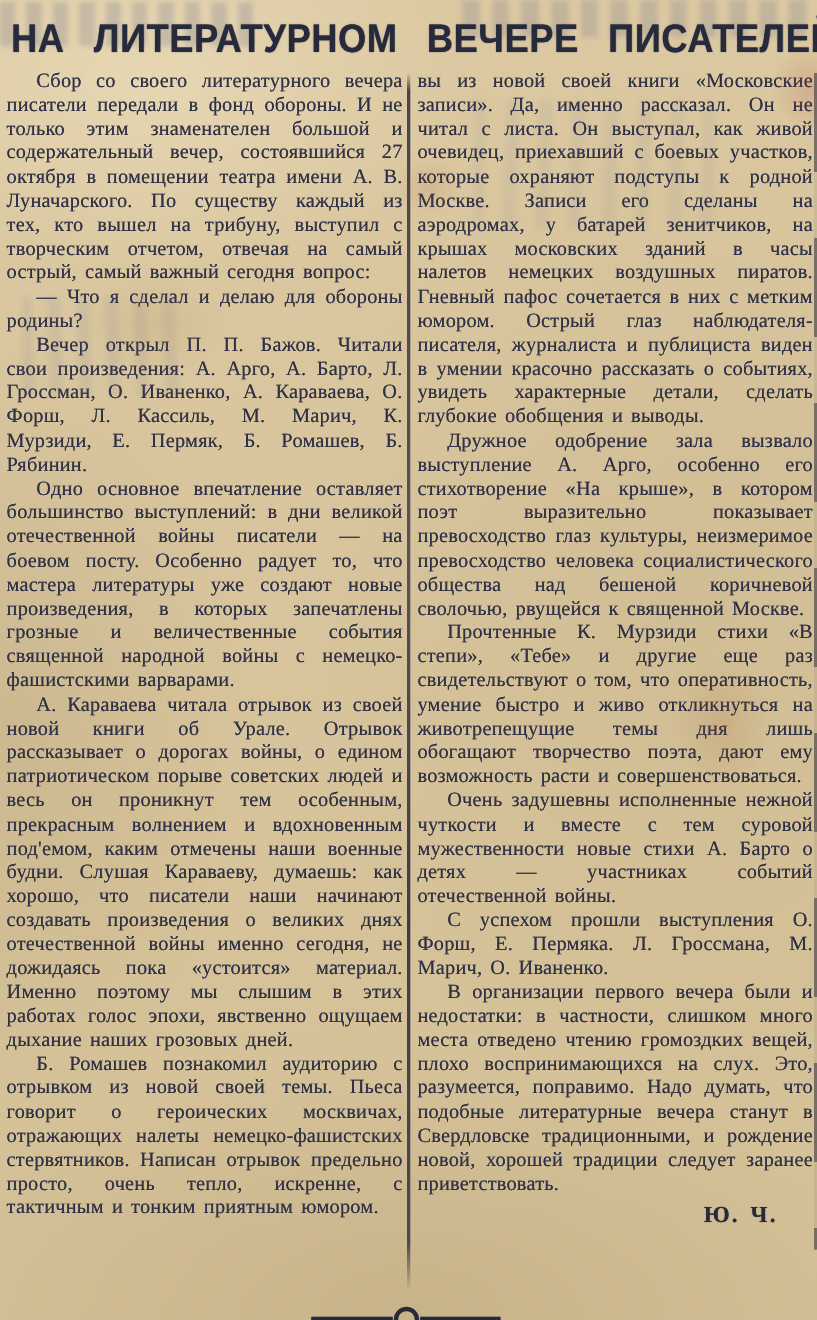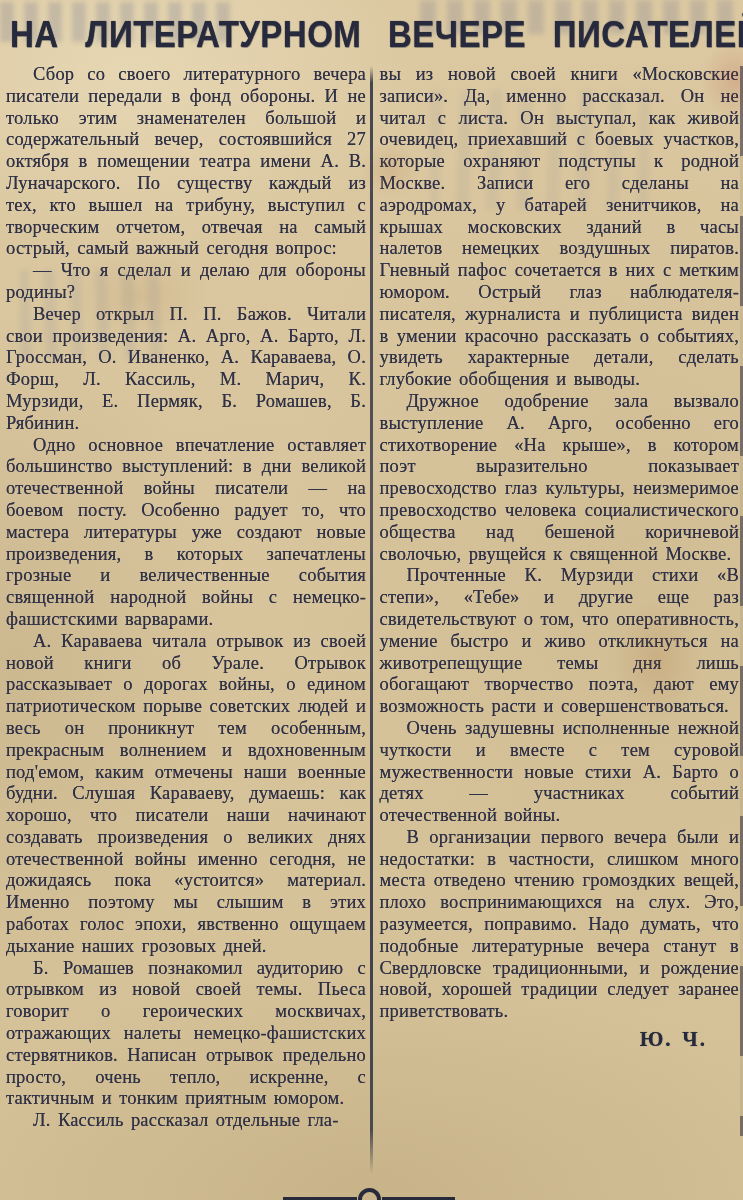--- a/index.html
+++ b/index.html
@@ -127,31 +127,31 @@
   <h1 class="headline">НА ЛИТЕРАТУРНОМ ВЕЧЕРЕ ПИСАТЕЛЕЙ</h1>
 
   <div class="columns">
     <div class="col col-left">
         <p>Сбор со своего литературного вечера писатели передали в фонд обороны. И не только этим знаменателен большой и содержательный вечер, состоявшийся 27 октября в помещении театра имени А. В. Луначарского. По существу каждый из тех, кто вышел на трибуну, выступил с творческим отчетом, отвечая на самый острый, самый важный сегодня вопрос:</p>
         <p>— Что я сделал и делаю для обороны родины?</p>
         <p>Вечер открыл П. П. Бажов. Читали свои произведения: А. Арго, А. Барто, Л. Гроссман, О. Иваненко, А. Караваева, О. Форш, Л. Кассиль, М. Марич, К. Мурзиди, Е. Пермяк, Б. Ромашев, Б. Рябинин.</p>
         <p>Одно основное впечатление оставляет большинство выступлений: в дни великой отечественной войны писатели — на боевом посту. Особенно радует то, что мастера литературы уже создают новые произведения, в которых запечатлены грозные и величественные события священной народной войны с немецко-фашистскими варварами.</p>
         <p>А. Караваева читала отрывок из своей новой книги об Урале. Отрывок рассказывает о дорогах войны, о едином патриотическом порыве советских людей и весь он проникнут тем особенным, прекрасным волнением и вдохновенным под'емом, каким отмечены наши военные будни. Слушая Караваеву, думаешь: как хорошо, что писатели наши начинают создавать произведения о великих днях отечественной войны именно сегодня, не дожидаясь пока «устоится» материал. Именно поэтому мы слышим в этих работах голос эпохи, явственно ощущаем дыхание наших грозовых дней.</p>
         <p>Б. Ромашев познакомил аудиторию с отрывком из новой своей темы. Пьеса говорит о героических москвичах, отражающих налеты немецко-фашистских стервятников. Написан отрывок предельно просто, очень тепло, искренне, с тактичным и тонким приятным юмором.</p>
-        <p>Л. Кассиль рассказал отдельные гла-</p>
       </div>
 
     <div class="divider-rule"></div>
 
     <div class="col col-right">
       <div>
           <p>вы из новой своей книги «Московские записи». Да, именно рассказал. Он не читал с листа. Он выступал, как живой очевидец, приехавший с боевых участков, которые охраняют подступы к родной Москве. Записи его сделаны на аэродромах, у батарей зенитчиков, на крышах московских зданий в часы налетов немецких воздушных пиратов. Гневный пафос сочетается в них с метким юмором. Острый глаз наблюдателя-писателя, журналиста и публициста виден в умении красочно рассказать о событиях, увидеть характерные детали, сделать глубокие обобщения и выводы.</p>
           <p>Дружное одобрение зала вызвало выступление А. Арго, особенно его стихотворение «На крыше», в котором поэт выразительно показывает превосходство глаз культуры, неизмеримое превосходство человека социалистического общества над бешеной коричневой сволочью, рвущейся к священной Москве.</p>
           <p>Прочтенные К. Мурзиди стихи «В степи», «Тебе» и другие еще раз свидетельствуют о том, что оперативность, умение быстро и живо откликнуться на животрепещущие темы дня лишь обогащают творчество поэта, дают ему возможность расти и совершенствоваться.</p>
           <p>Очень задушевны исполненные нежной чуткости и вместе с тем суровой мужественности новые стихи А. Барто о детях — участниках событий отечественной войны.</p>
+          <p>С успехом прошли выступления О. Форш, Е. Пермяка. Л. Гроссмана, М. Марич, О. Иваненко.</p>
           <p>В организации первого вечера были и недостатки: в частности, слишком много места отведено чтению громоздких вещей, плохо воспринимающихся на слух. Это, разумеется, поправимо. Надо думать, что подобные литературные вечера станут в Свердловске традиционными, и рождение новой, хорошей традиции следует заранее приветствовать.</p>
         </div>
       <div class="signature">Ю. Ч.</div>
     </div>
   </div>
 
   <div class="edge-marks"></div>
 
   <div class="ornament">
     <div class="bar"></div>

